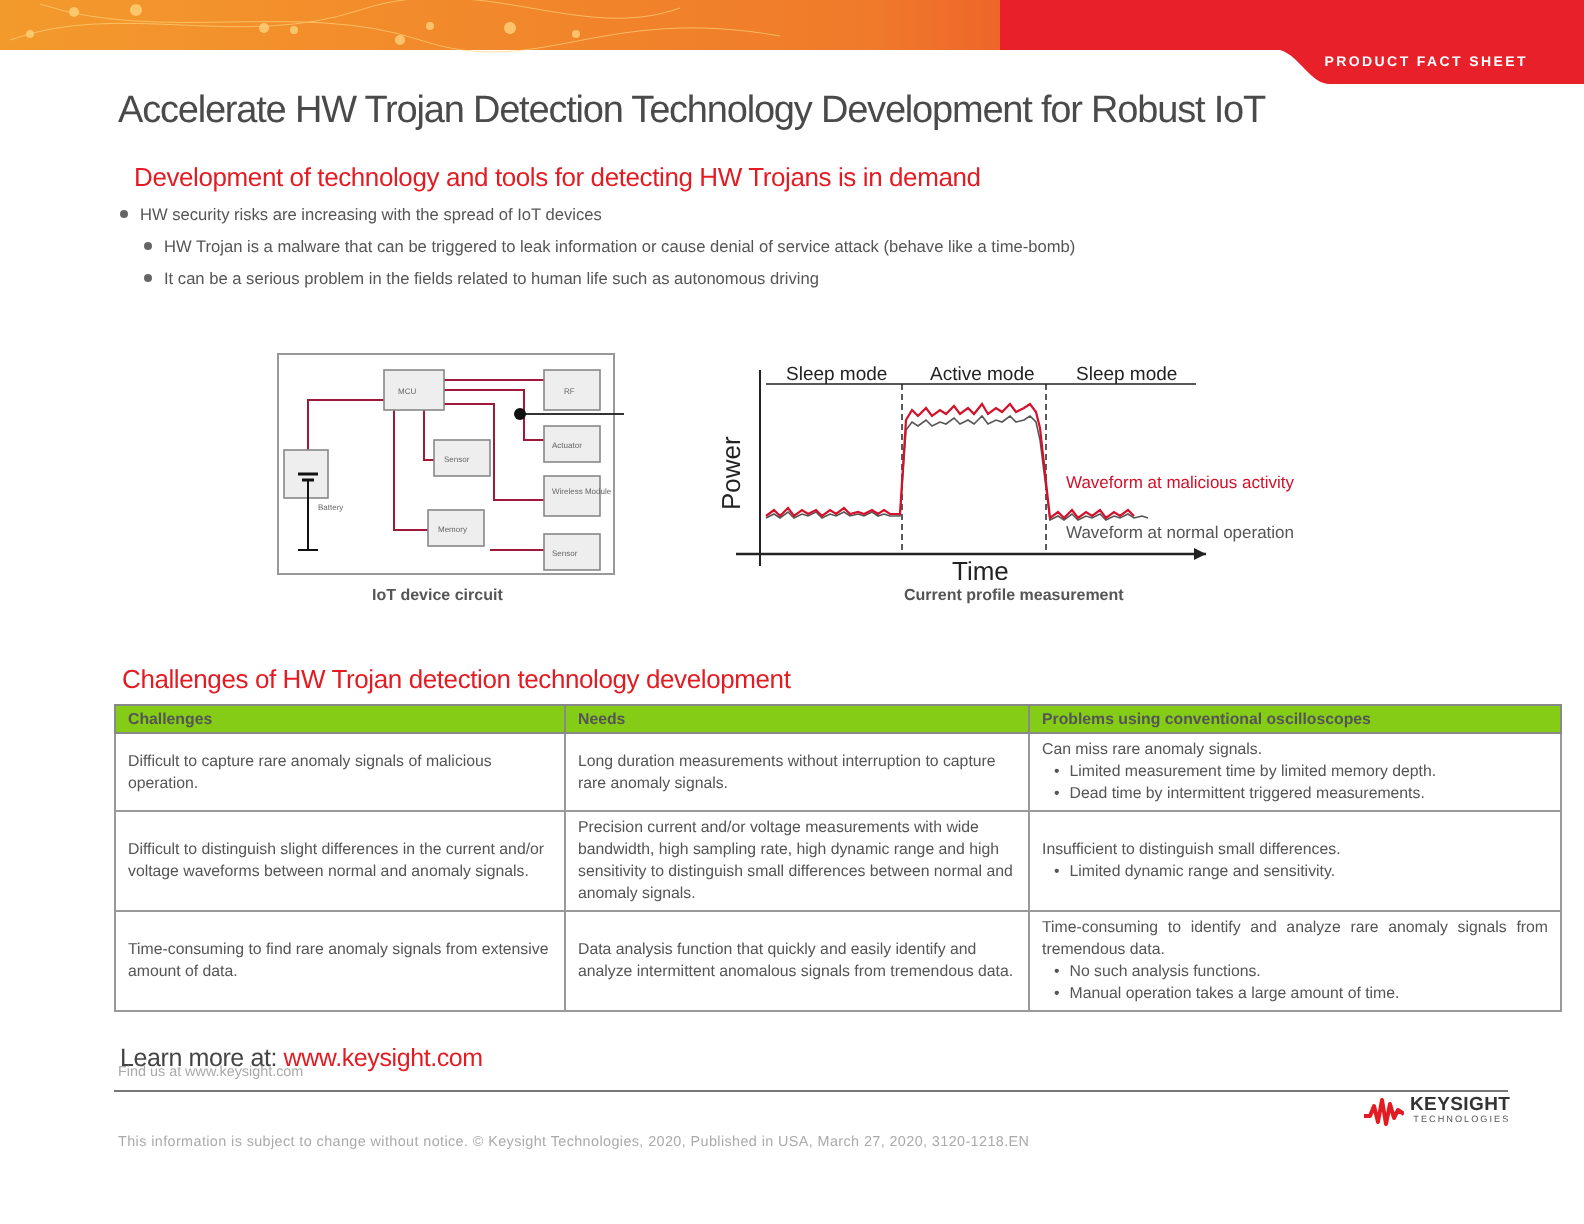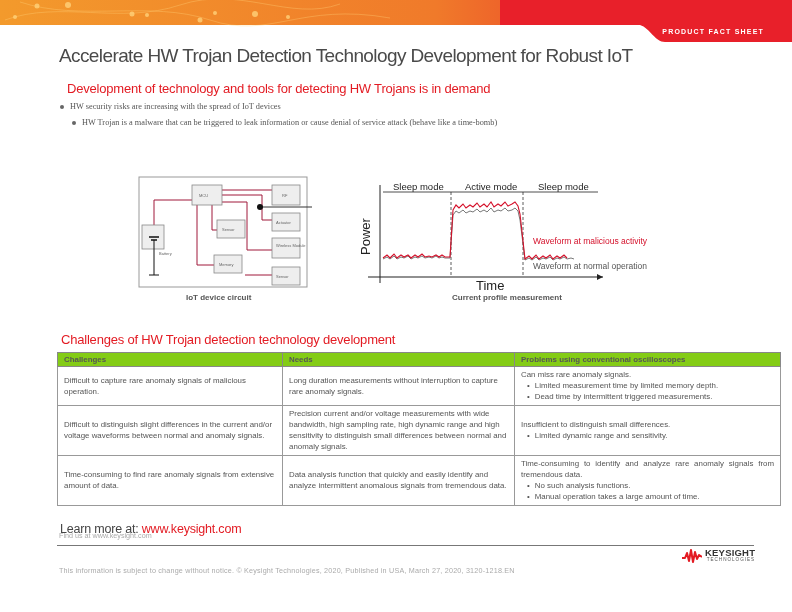--- a/index.html
+++ b/index.html
@@ -6,21 +6,21 @@
   html, body { width: 792px; height: 612px; background: #ffffff; overflow: hidden; }
   body { position: relative; font-family: "Liberation Sans", sans-serif; color: #555; }
 
   .banner { position: absolute; left: 0; top: 0; width: 792px; height: 42px; overflow: hidden; }
   .banner svg { display: block; }
   .fact-sheet { position: absolute; right: 28px; top: 28px; color: #fff; font-size: 7px; letter-spacing: 1.2px; font-weight: bold; }
 
   .title { position: absolute; left: 59px; top: 45px; font-size: 19px; color: #4a4a4a; letter-spacing: -0.6px; white-space: nowrap; }
   .subtitle { position: absolute; left: 67px; top: 81px; font-size: 13px; color: #e31b23; white-space: nowrap; letter-spacing: -0.2px; }
 
-  .bullets { position: absolute; left: 60px; top: 101px; font-size: 8.3px; color: #555; font-family: Liberation Serif, serif; }
+  .bullets { position: absolute; left: 60px; top: 101px; font-size: 8.3px; color: #555; }
   .bullets .b { position: relative; height: 16px; line-height: 12px; white-space: nowrap; }
   .bullets .b::before { content: ""; position: absolute; left: 0; top: 4px; width: 4px; height: 4px; border-radius: 50%; background: #666; }
   .bullets .b span { padding-left: 10px; }
   .bullets .b.l2 { margin-left: 12px; }
 
   .fig { position: absolute; }
   .caption { position: absolute; font-size: 8px; font-weight: bold; color: #555; white-space: nowrap; }
 
   .sec2 { position: absolute; left: 61px; top: 332px; font-size: 13px; color: #e31b23; white-space: nowrap; letter-spacing: -0.2px; }
 
@@ -75,20 +75,21 @@
   </svg>
   <div class="fact-sheet">PRODUCT FACT SHEET</div>
 </div>
 
 <div class="title">Accelerate HW Trojan Detection Technology Development for Robust IoT</div>
 <div class="subtitle">Development of technology and tools for detecting HW Trojans is in demand</div>
 
 <div class="bullets">
   <div class="b"><span>HW security risks are increasing with the spread of IoT devices</span></div>
   <div class="b l2"><span>HW Trojan is a malware that can be triggered to leak information or cause denial of service attack (behave like a time-bomb)</span></div>
+  <div class="b l2"><span>It can be a serious problem in the fields related to human life such as autonomous driving</span></div>
 </div>
 
 <div class="fig" style="left:137px; top:175px;">
   <svg width="175" height="115" viewBox="0 0 175 115">
     <rect x="2" y="2" width="168" height="110" fill="#fff" stroke="#999" stroke-width="1"></rect>
     <g stroke="#a0183a" stroke-width="1" fill="none">
       <path d="M17 60 V25 H55"></path>
       <path d="M85 15 H150"></path>
         <path d="M85 20 H125 V45 H135"></path>
       <path d="M85 27 H110 V75 H135"></path>

